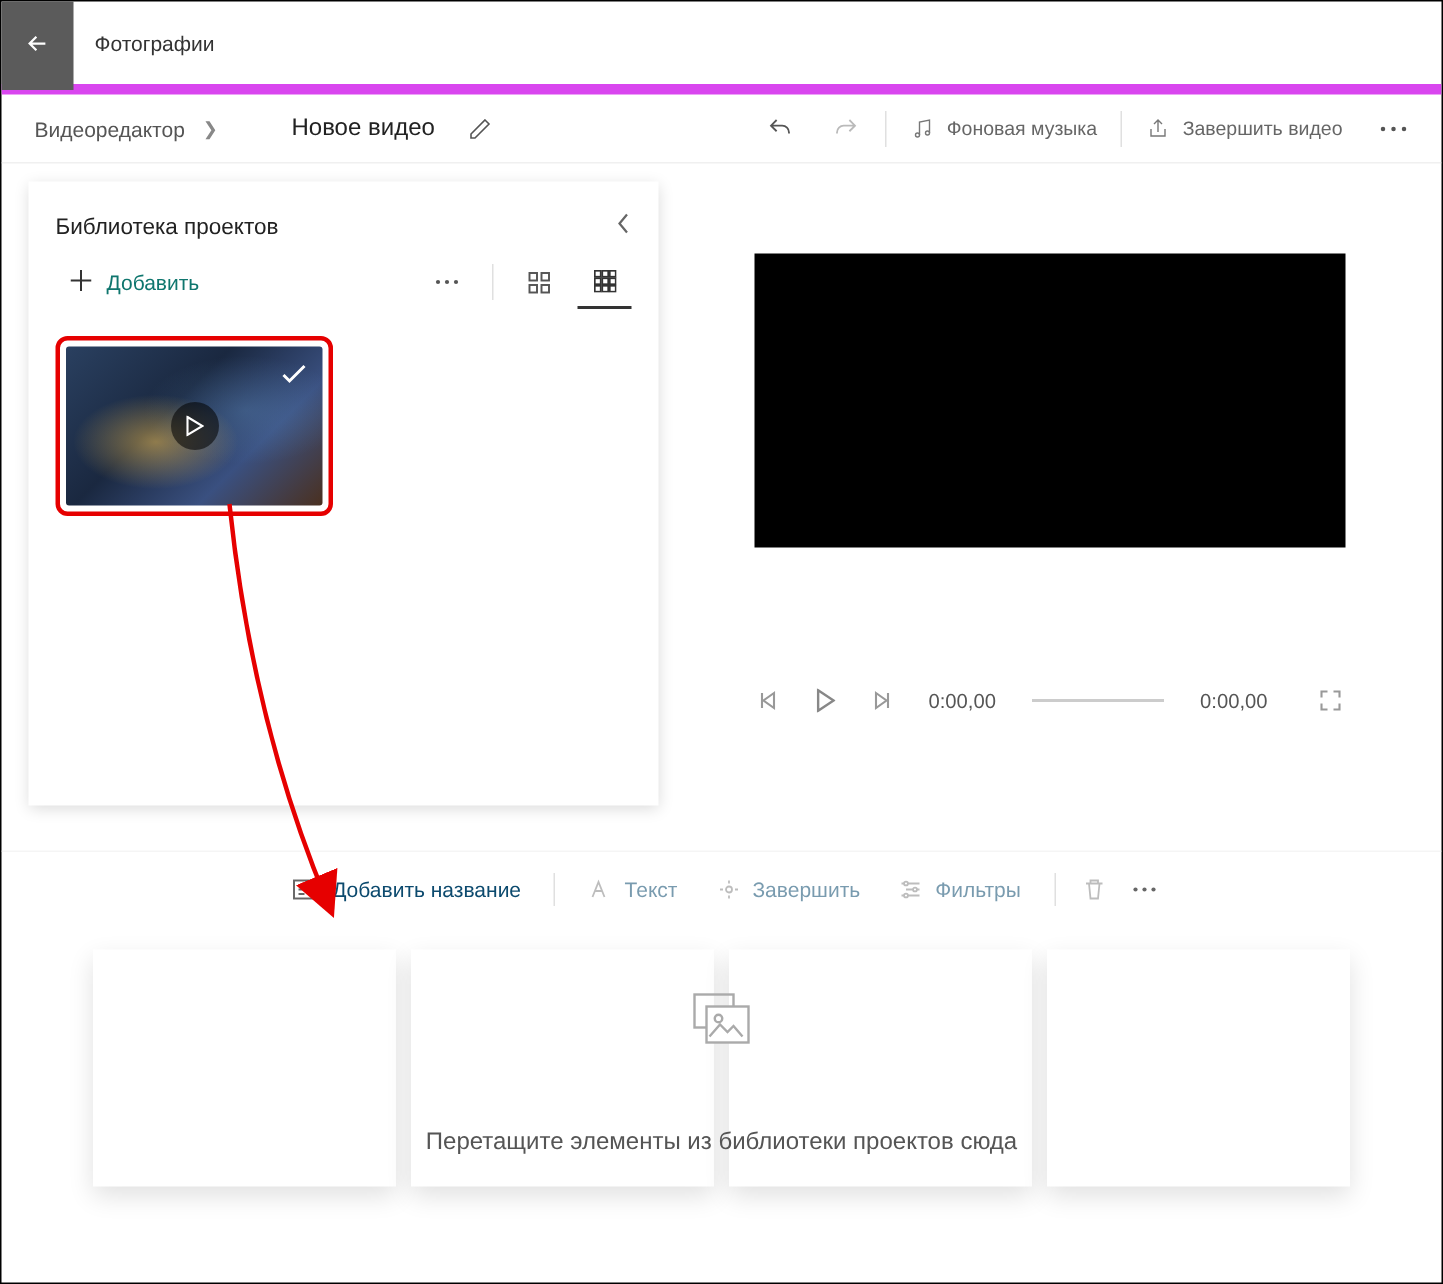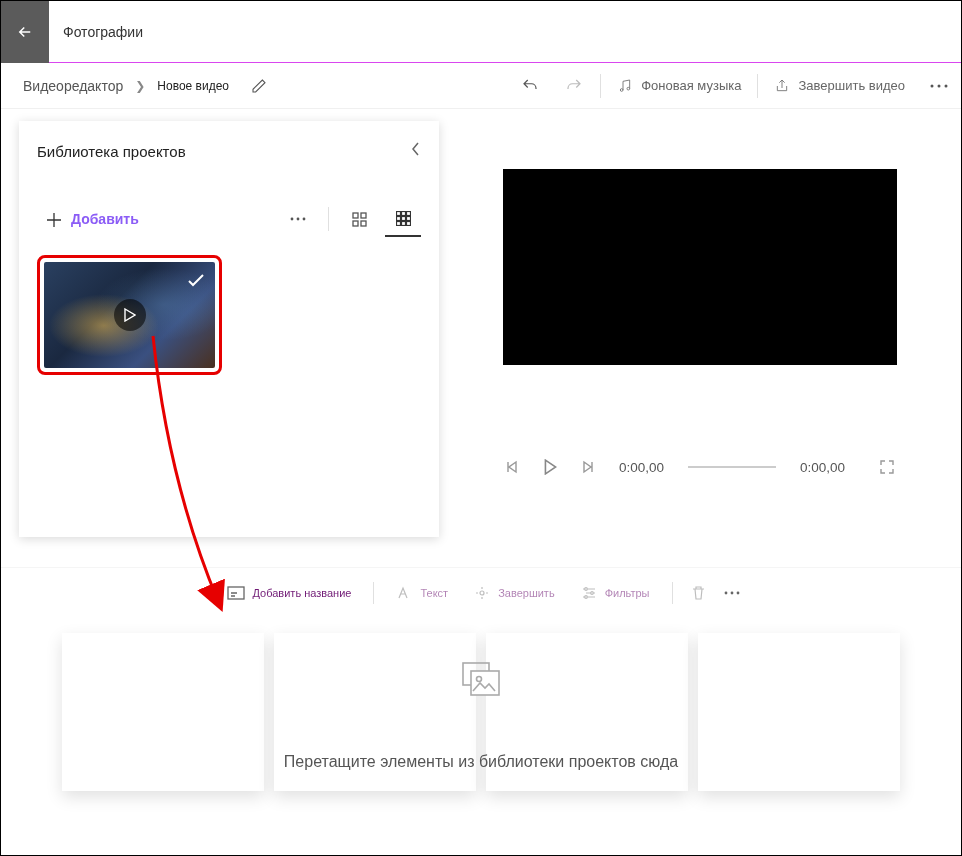--- a/index.html
+++ b/index.html
@@ -1,64 +1,64 @@
 <!DOCTYPE html>
 <html><head>
 <meta charset="utf-8">
 <style>
 * { margin: 0; padding: 0; box-sizing: border-box; font-family: "Segoe UI", Arial, sans-serif; }
 body { background: #fff; width: 962px; height: 856px; position: relative; border: 1px solid #000; }
 
 
-.titlebar { height: 62px; display: flex; align-items: center; border-bottom: 1px solid #d946ef; }
+.titlebar { height: 62px; display: flex; align-items: center; border-bottom: 7px solid #d946ef; }
 .back-btn { width: 48px; height: 62px; background: #5b5b5b; display: flex; align-items: center; justify-content: center; cursor: pointer; }
 .app-title { margin-left: 14px; font-size: 14px; color: #333; }
 .titlebar-right { margin-left: auto; display: flex; align-items: center; height: 100%; }
 .onedrive { display: flex; align-items: center; gap: 6px; font-size: 14px; color: #444; padding: 0 18px; cursor: pointer; }
 .win-btn { width: 46px; height: 100%; display: flex; align-items: center; justify-content: center; cursor: pointer; }
 
 
 .toolbar { height: 46px; display: flex; align-items: center; border-bottom: 1px solid #f0f0f0; padding-left: 14px; }
 .crumb-item { font-size: 14px; color: #555; padding: 6px 8px; cursor: pointer; display: flex; align-items: center; gap: 6px; }
-.crumb-active { font-size: 12px; color: #222; font-weight: 500; padding: 6px 8px; }
+.crumb-active { font-size: 16px; color: #222; font-weight: 500; padding: 6px 8px; margin-left: 37px; }
 .chev { color: #888; font-size: 12px; padding: 0 4px; }
 .tool-icon { width: 44px; height: 40px; display: flex; align-items: center; justify-content: center; cursor: pointer; color: #555; }
 .tool-sep { width: 1px; height: 24px; background: #e0e0e0; margin: 0 4px; }
-.toolbar-right { margin-left: auto; display: flex; align-items: center; }
+.toolbar-right { margin-left: auto; display: flex; align-items: center; padding-right: 10px; }
 .tool-lbl { display: flex; align-items: center; gap: 8px; font-size: 13px; color: #666; padding: 0 12px; cursor: pointer; }
 
 
 .main { display: flex; height: 436px; position: relative; }
 
 
 .library { width: 420px; margin: 12px 0 0 18px; background: #fff; box-shadow: 0 2px 10px rgba(0,0,0,0.15); padding: 20px 18px; height: 416px; }
-.lib-header { display: flex; align-items: center; justify-content: space-between; margin-bottom: 40px; }
+.lib-header { display: flex; align-items: center; justify-content: space-between; margin-bottom: 8px; }
 .lib-title { font-size: 15px; color: #222; }
 .lib-toolbar { display: flex; align-items: center; gap: 8px; margin-bottom: 18px; }
-.add-btn { display: flex; align-items: flex-end; gap: 10px; font-size: 14px; color: #8b5cf6; padding: 6px 10px; cursor: pointer; font-weight: bold; }
+.add-btn { display: flex; align-items: flex-start; gap: 10px; font-size: 14px; color: #0f766e; padding: 6px 10px; cursor: pointer; }
 .lib-icon-btn { width: 36px; height: 36px; display: flex; align-items: center; justify-content: center; cursor: pointer; color: #555; }
 .lib-icon-btn.active { border-bottom: 2px solid #333; }
 
 
 .thumb-wrap { width: 185px; height: 120px; border: 3px solid #e60000; border-radius: 8px; padding: 4px; position: relative; }
 .thumb { width: 100%; height: 100%; background: linear-gradient(135deg, #2a4060 0%, #1a2840 40%, #3a5080 70%, #4a3020 100%); position: relative; border-radius: 2px; overflow: hidden; }
 .thumb::before { content: ""; position: absolute; inset: 0; background: radial-gradient(ellipse at 35% 60%, rgba(255,200,80,0.5) 0%, transparent 35%), radial-gradient(ellipse at 70% 40%, rgba(100,150,200,0.3) 0%, transparent 40%); }
 .thumb-play { position: absolute; top: 50%; left: 50%; transform: translate(-50%, -50%); width: 32px; height: 32px; background: rgba(0,0,0,0.55); border-radius: 50%; display: flex; align-items: center; justify-content: center; }
 .thumb-check { position: absolute; top: 6px; right: 6px; width: 26px; height: 26px; display: flex; align-items: center; justify-content: center; color: #fff; }
 
 
 .preview-pane { flex: 1; display: flex; flex-direction: column; align-items: center; padding-top: 60px; }
 .video-box { width: 394px; height: 196px; background: #000; }
 .playback { display: flex; align-items: center; gap: 24px; margin-top: 94px; font-size: 13.5px; color: #555; }
 .pb-btn { cursor: pointer; color: #888; display: flex; }
 .timeline-track { width: 88px; height: 2px; background: #ccc; }
 
 
 .bottom-tools { height: 50px; display: flex; align-items: center; justify-content: center; gap: 6px; margin-top: 22px; border-top: 1px solid #f5f5f5; }
-.bt-item { display: flex; align-items: center; gap: 8px; font-size: 11px; color: #701a75; padding: 6px 10px; cursor: pointer; }
+.bt-item { display: flex; align-items: center; gap: 8px; font-size: 14px; color: #0c4a6e; padding: 6px 10px; cursor: pointer; }
 .bt-sep { width: 1px; height: 22px; background: #e0e0e0; margin: 0 6px; }
 
 
 .storyboard { position: relative; height: 220px; display: flex; align-items: flex-start; justify-content: center; gap: 10px; padding-top: 16px; }
 .slot { width: 202px; height: 158px; background: #fff; box-shadow: 0 6px 16px rgba(0,0,0,0.12); }
 .sb-icon { position: absolute; top: 44px; left: 50%; transform: translateX(-50%); color: #999; }
 .sb-text { position: absolute; top: 136px; left: 50%; transform: translateX(-50%); font-size: 16px; color: #555; white-space: nowrap; }
 
 
 .arrow-svg { position: absolute; top: 330px; left: 132px; width: 115px; height: 285px; pointer-events: none; z-index: 10; }

